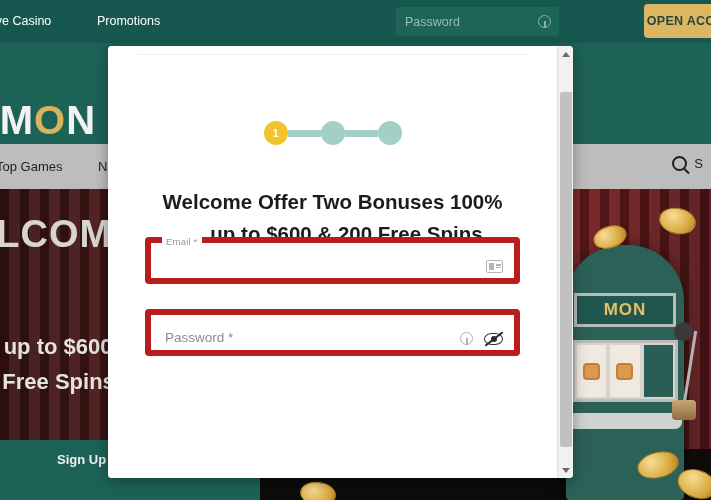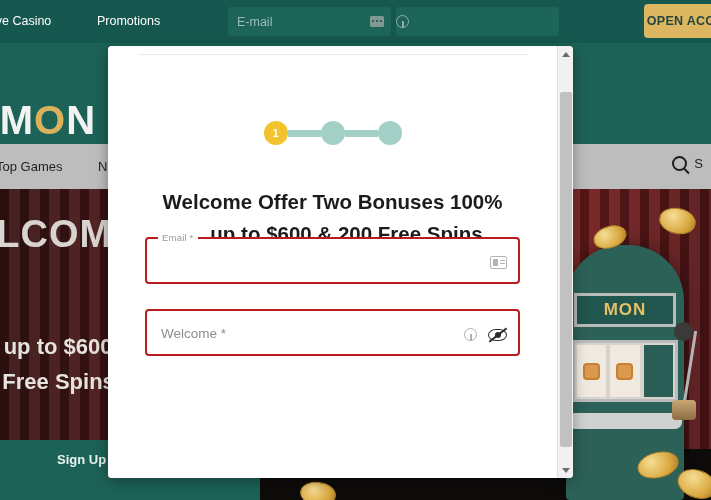--- a/index.html
+++ b/index.html
@@ -231,21 +231,21 @@
   .headline {
     position: absolute; left: 0; right: 0; top: 140px;
     text-align: center; color: #1c1c1c;
     font-size: 20.5px; font-weight: bold; line-height: 32px;
   }
   .headline .l2 { display: block; margin-left: 28px; }
 
   
   .field {
     position: absolute; left: 37px; width: 375px; height: 47px;
-    border: 2px solid #b91c1c; border-radius: 4px; background: #fff;
+    border: 6px solid #b91c1c; border-radius: 4px; background: #fff;
   }
   .field.email { top: 191px; }
   .field.pass  { top: 263px; }
   .field-legend {
     position: absolute; left: 11px; top: -7px;
     background: #fff; padding: 0 4px;
     font-size: 9.5px; color: #9a9a9a; letter-spacing: .2px;
   }
   .field-value {
     position: absolute; left: 14px; top: 15px;
@@ -381,26 +381,23 @@
     <div class="coin c5"></div>
     <div class="coin c6"></div>
 
     <div class="signup-strip"></div>
     <div class="signup-label">Sign Up</div>
 
     <div class="topbar">
       <span class="topbar-link tb-live">Live Casino</span>
       <span class="topbar-link tb-promo">Promotions</span>
 
-      <div class="tb-field tb-email">
-        <span class="ph">E-mail</span>
-        <span class="autofill-chip"></span>
-      </div>
 
       <div class="tb-field tb-pass">
+        <span class="ph">Password</span>
         <span class="key-ico"></span>
       </div>
 
       <div class="btn-open">OPEN ACCOUNT</div>
     </div>
   </div>
 
   <div class="modal">
     <div class="modal-inner">
       <div class="modal-topline"></div>
@@ -419,21 +416,21 @@
       </div>
 
       <div class="field email">
         <span class="field-legend">Email *</span>
         <span class="field-icons">
           <span class="contact-ico"></span>
         </span>
       </div>
 
       <div class="field pass">
-        <span class="field-ph">Welcome *</span>
+        <span class="field-ph">Password *</span>
         <span class="field-icons">
           <span class="keyring-ico"></span>
           <span class="eyeoff-ico">
             <span class="eye"></span>
             <span class="pupil"></span>
             <span class="slash"></span>
           </span>
         </span>
       </div>
 

